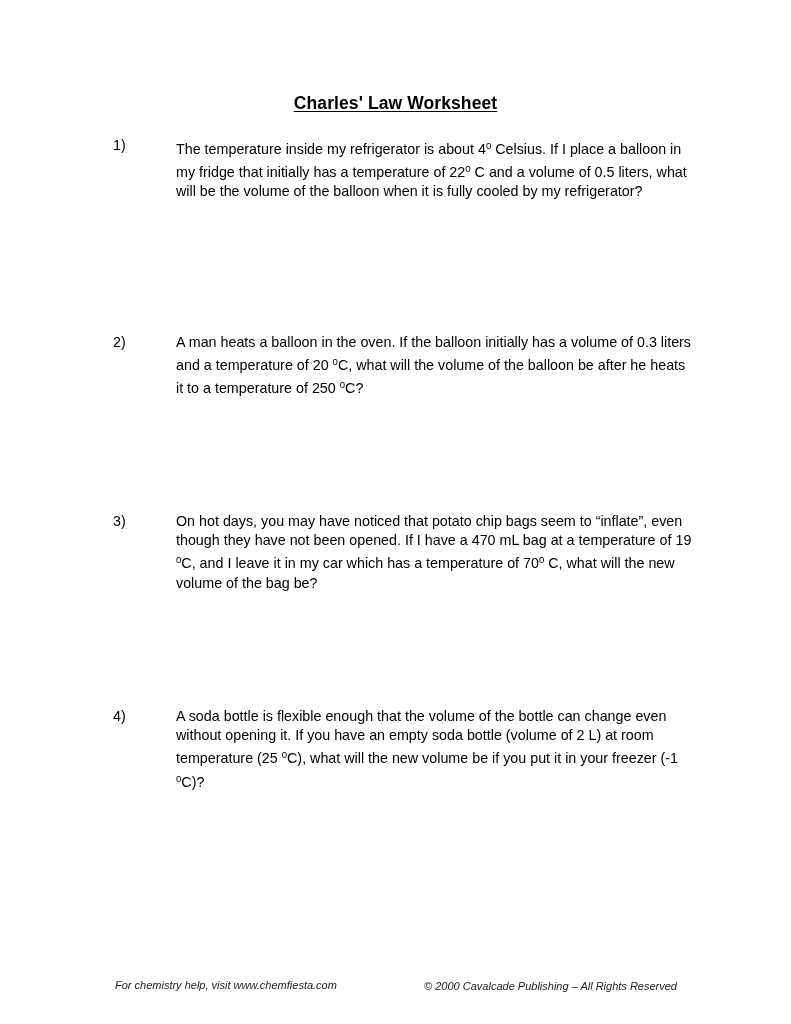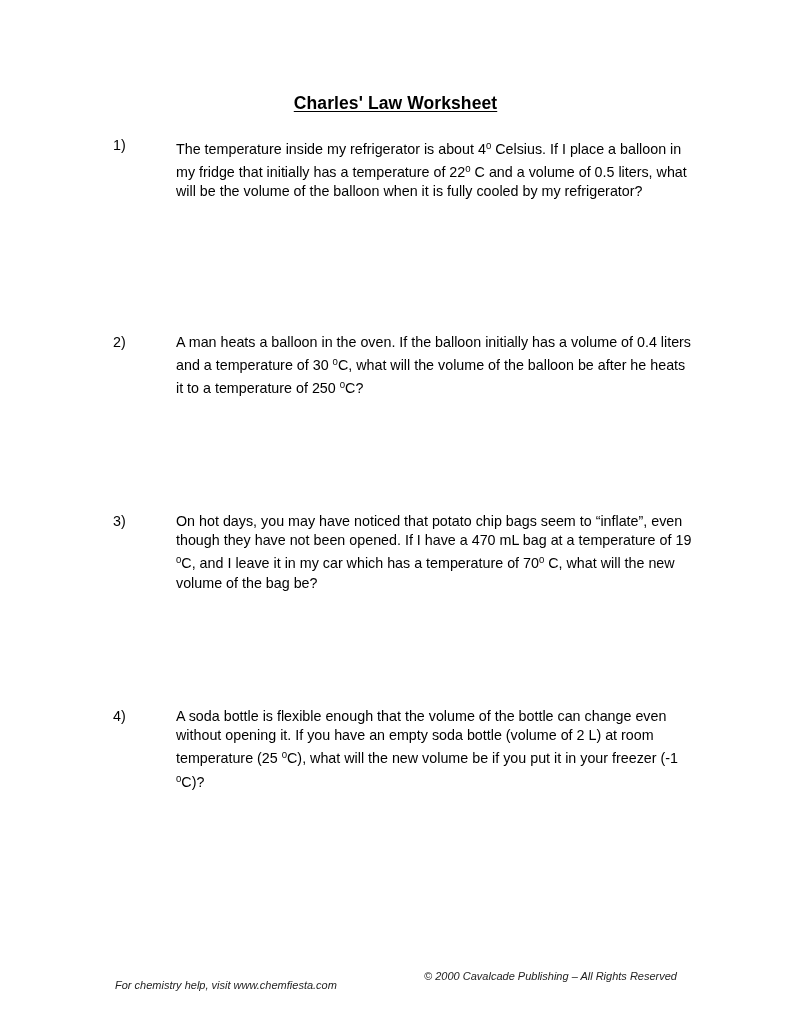--- a/index.html
+++ b/index.html
@@ -87,39 +87,39 @@
   }
   .footer-left {
     position: absolute;
     left: 0;
     top: 15px;
     white-space: nowrap;
   }
   .footer-right {
     position: absolute;
     right: 0;
-    top: 6px;
+    top: 16px;
     white-space: nowrap;
   }
 </style>
 </head>
 <body>
 
 <div class="page">
 
   <div class="title"><span class="ul">Charles' Law Worksheet</span></div>
 
   <div class="question" id="q1">
     <div class="q-num">1)</div>
     <div class="q-body"><span>The temperature inside my refrigerator is about 4</span><span class="deg">0</span><span> Celsius.  If I place a balloon in my fridge that initially has a temperature of 22</span><span class="deg">0</span><span> C and a volume of 0.5 liters, what will be the volume of the balloon when it is fully cooled by my refrigerator?</span></div>
   </div>
 
   <div class="question" id="q2">
     <div class="q-num">2)</div>
-    <div class="q-body"><span>A man heats a balloon in the oven.  If the balloon initially has a volume of 0.4 liters and a temperature of 30 </span><span class="deg">0</span><span>C, what will the volume of the balloon be after he heats it to a temperature of 250 </span><span class="deg">0</span><span>C?</span></div>
+    <div class="q-body"><span>A man heats a balloon in the oven.  If the balloon initially has a volume of 0.3 liters and a temperature of 20 </span><span class="deg">0</span><span>C, what will the volume of the balloon be after he heats it to a temperature of 250 </span><span class="deg">0</span><span>C?</span></div>
   </div>
 
   <div class="question" id="q3">
     <div class="q-num">3)</div>
     <div class="q-body"><span>On hot days, you may have noticed that potato chip bags seem to “inflate”, even though they have not been opened.  If I have a 470 mL bag at a temperature of 19 </span><span class="deg">0</span><span>C, and I leave it in my car which has a temperature of 70</span><span class="deg">0</span><span> C, what will the new volume of the bag be?</span></div>
   </div>
 
   <div class="question" id="q4">
     <div class="q-num">4)</div>
     <div class="q-body"><span>A soda bottle is flexible enough that the volume of the bottle can change even without opening it.  If you have an empty soda bottle (volume of 2 L) at room temperature (25 </span><span class="deg">0</span><span>C), what will the new volume be if you put it in your freezer (-1 </span><span class="deg">0</span><span>C)?</span></div>

